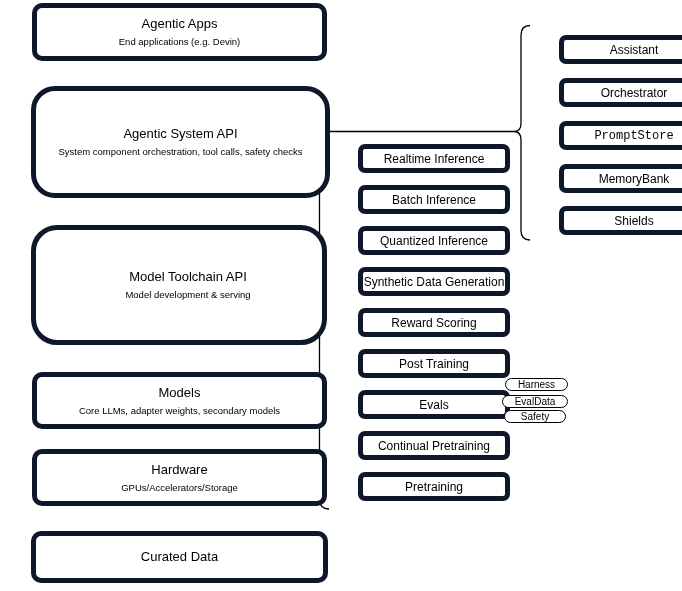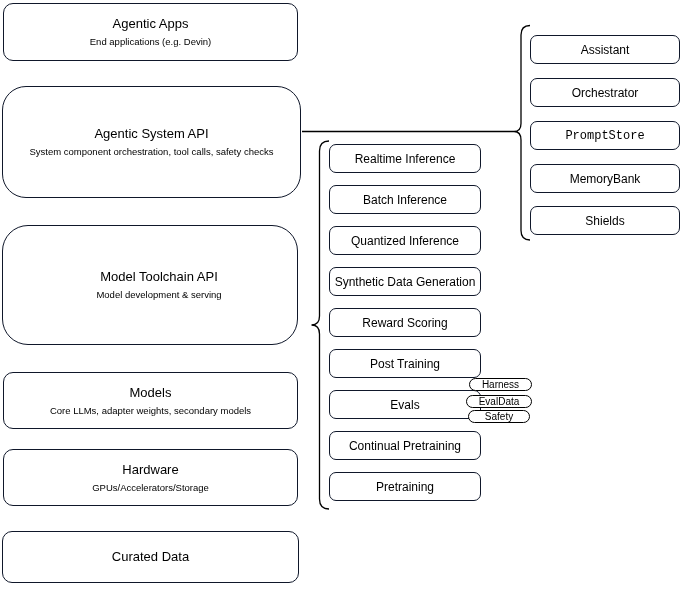--- a/index.html
+++ b/index.html
@@ -1,31 +1,31 @@
 <!DOCTYPE html>
 <html><head>
 <meta charset="utf-8">
 <style>
   html,body{margin:0;padding:0;background:#ffffff;}
   .canvas{
     position:relative;width:682px;height:591px;background:#ffffff;
     font-family:"Liberation Sans",sans-serif;color:#000;overflow:hidden;
   }
   .node{
-    position:absolute;background:#ffffff;border:1px solid #0f172a;
+    position:absolute;background:#ffffff;border:5px solid #0f172a;
     display:flex;flex-direction:column;align-items:center;justify-content:center;
-    text-align:center;box-sizing:border-box;z-index:2;
+    text-align:center;box-sizing:border-box;z-index:2;margin-left:29px;
   }
   .lbox .title{font-size:13px;line-height:16px;}
   .lbox .subtitle{font-size:9.5px;line-height:13px;margin-top:3px;}
   .mbox,.rbox{font-size:12px;border-radius:7px;}
   .pill{
     position:absolute;background:#ffffff;border:1px solid #000;border-radius:7px;
     font-size:10px;line-height:11px;display:flex;align-items:center;justify-content:center;
-    box-sizing:border-box;z-index:3;text-align:center;
+    box-sizing:border-box;z-index:3;text-align:center;margin-left:36px;
   }
   .overlay{position:absolute;left:0;top:0;z-index:1;}
   .overlay path{fill:none;stroke:#000;stroke-width:1.3;}
 </style>
 </head>
 <body>
 
 <div class="canvas">
 
   <svg class="overlay" width="682" height="591" viewBox="0 0 682 591">

